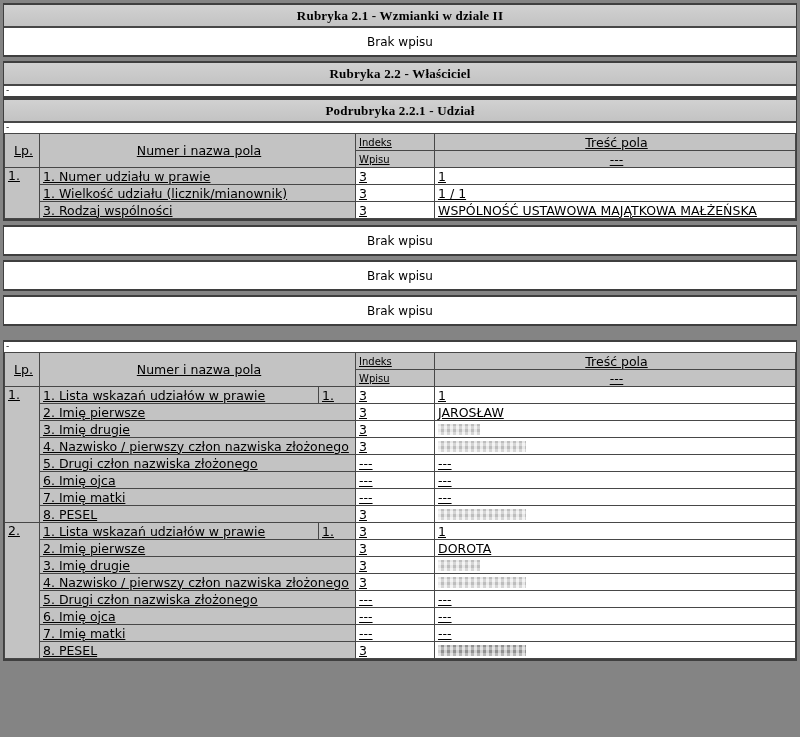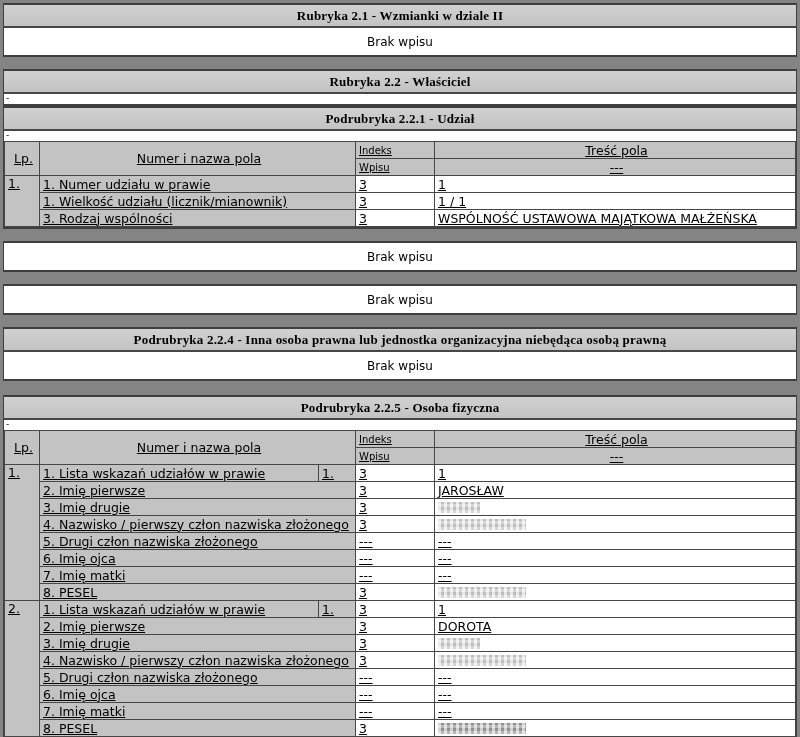--- a/index.html
+++ b/index.html
@@ -11,21 +11,21 @@
     -webkit-font-smoothing:antialiased;
   }
   .page { padding-top:3px; }
   .sec {
     margin:0 3px;
     border:1px solid #3f3f3f;
     border-top-width:2px;
     border-bottom-width:2px;
     background:#fff;
   }
-  .gap12 { margin-top:12px; }
+  .gap12 { margin-top:4px; }
   .gap14 { margin-top:14px; }
   .sec-header {
     height:21px;
     display:flex; align-items:center; justify-content:center;
     background:linear-gradient(180deg,#d1d1d1 0%,#c3c3c3 100%);
     font-size:13px; font-weight:bold;
     border-bottom:2px solid #474747;
     letter-spacing:0.2px;
     font-family:Liberation Serif, serif;
   }
@@ -131,26 +131,24 @@
 
   <div class="sec gap12">
     <div class="sec-body">Brak wpisu</div>
   </div>
 
   <div class="sec gap12">
     <div class="sec-body">Brak wpisu</div>
   </div>
 
   <div class="sec gap12">
-    <div class="sec-header">Podrubryka 2.2.4 - Inna osoba prawna lub jednostka organizacyjna niebędąca osobą prawną</div>
     <div class="sec-body">Brak wpisu</div>
   </div>
 
   <div class="sec gap14">
-    <div class="sec-header">Podrubryka 2.2.5 - Osoba fizyczna</div>
     <div class="dash-body">-</div>
     <table class="kw">
       <colgroup>
           <col class="c-lp">
           <col class="c-label">
           <col class="c-sub">
           <col class="c-idx">
           <col class="c-val">
         </colgroup>
       <tbody>

